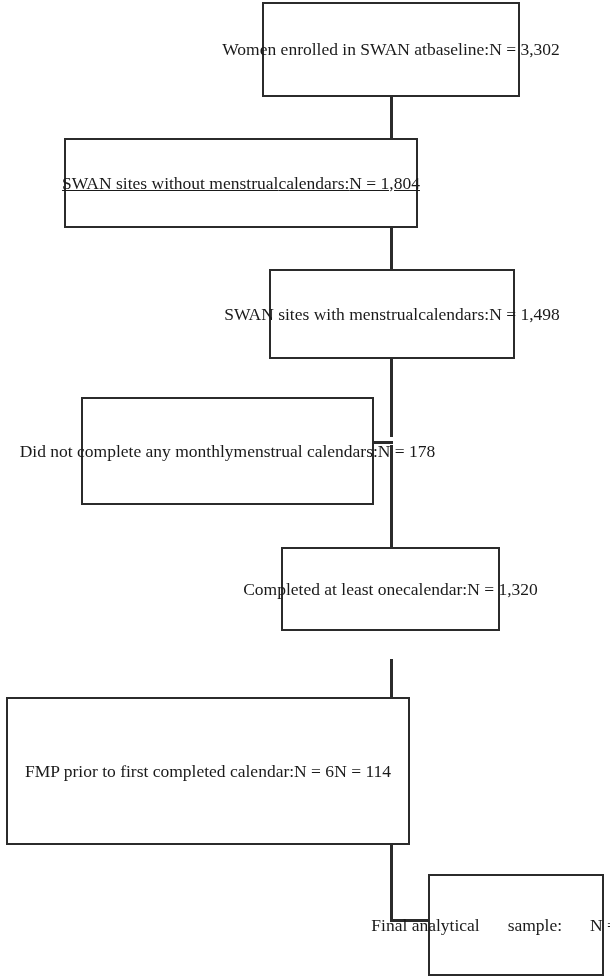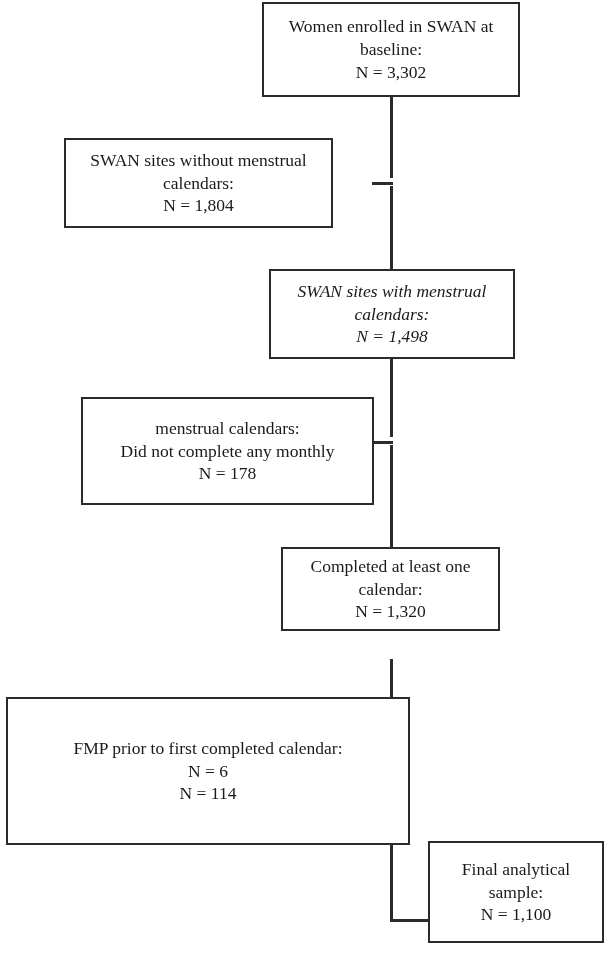--- a/index.html
+++ b/index.html
@@ -18,21 +18,21 @@
     height: 978px;
     background: #ffffff;
     overflow: hidden;
   }
   .node {
     position: absolute;
     box-sizing: border-box;
     border: 2px solid #2b2b2b;
     background: #ffffff;
     display: flex;
-    flex-direction: column;
+    flex-direction: row;
     align-items: center;
     justify-content: center;
     text-align: center;
     line-height: 1.30;
     font-size: 17.5px;
     z-index: 2;
     padding: 2px 6px;
   }
   .node .line {
     display: block;
@@ -69,49 +69,49 @@
   <div class="conn h" style="left:372px; top:773px; width:21px;"></div>
 
   <div class="conn h" style="left:390px; top:919px; width:40px;"></div>
 
   <div class="node" style="left:262px; top:2px; width:258px; height:95px;">
     <span class="line">Women enrolled in SWAN at</span>
     <span class="line">baseline:</span>
     <span class="count">N = 3,302</span>
   </div>
 
-  <div class="node" style="left:64px; top:138px; width:269px; height:90px;">
+  <div class="node" style="left:64px; top:138px; width:354px; height:90px;text-decoration:underline;">
     <span class="line">SWAN sites without menstrual</span>
     <span class="line">calendars:</span>
     <span class="count">N = 1,804</span>
   </div>
 
-  <div class="node" style="left:269px; top:269px; width:246px; height:90px;font-style:italic;">
+  <div class="node" style="left:269px; top:269px; width:246px; height:90px;">
     <span class="line">SWAN sites with menstrual</span>
     <span class="line">calendars:</span>
     <span class="count">N = 1,498</span>
   </div>
 
   <div class="node" style="left:81px; top:397px; width:293px; height:108px;">
+    <span class="line">Did not complete any monthly</span>
     <span class="line">menstrual calendars:</span>
-    <span class="line">Did not complete any monthly</span>
     <span class="count">N = 178</span>
   </div>
 
   <div class="node" style="left:281px; top:547px; width:219px; height:84px;">
     <span class="line">Completed at least one</span>
     <span class="line">calendar:</span>
     <span class="count">N = 1,320</span>
   </div>
 
   <div class="node" style="left:6px; top:697px; width:404px; height:148px;">
     <span class="line">FMP prior to first completed calendar:</span>
     <span class="count">N = 6</span>
     <span class="count">N = 114</span>
   </div>
 
-  <div class="node" style="left:428px; top:841px; width:176px; height:102px;">
+  <div class="node" style="left:428px; top:874px; width:176px; height:102px;gap:28px;">
     <span class="line">Final analytical</span>
     <span class="line">sample:</span>
     <span class="count">N = 1,100</span>
   </div>
 
 </div>
 
 </body></html>

